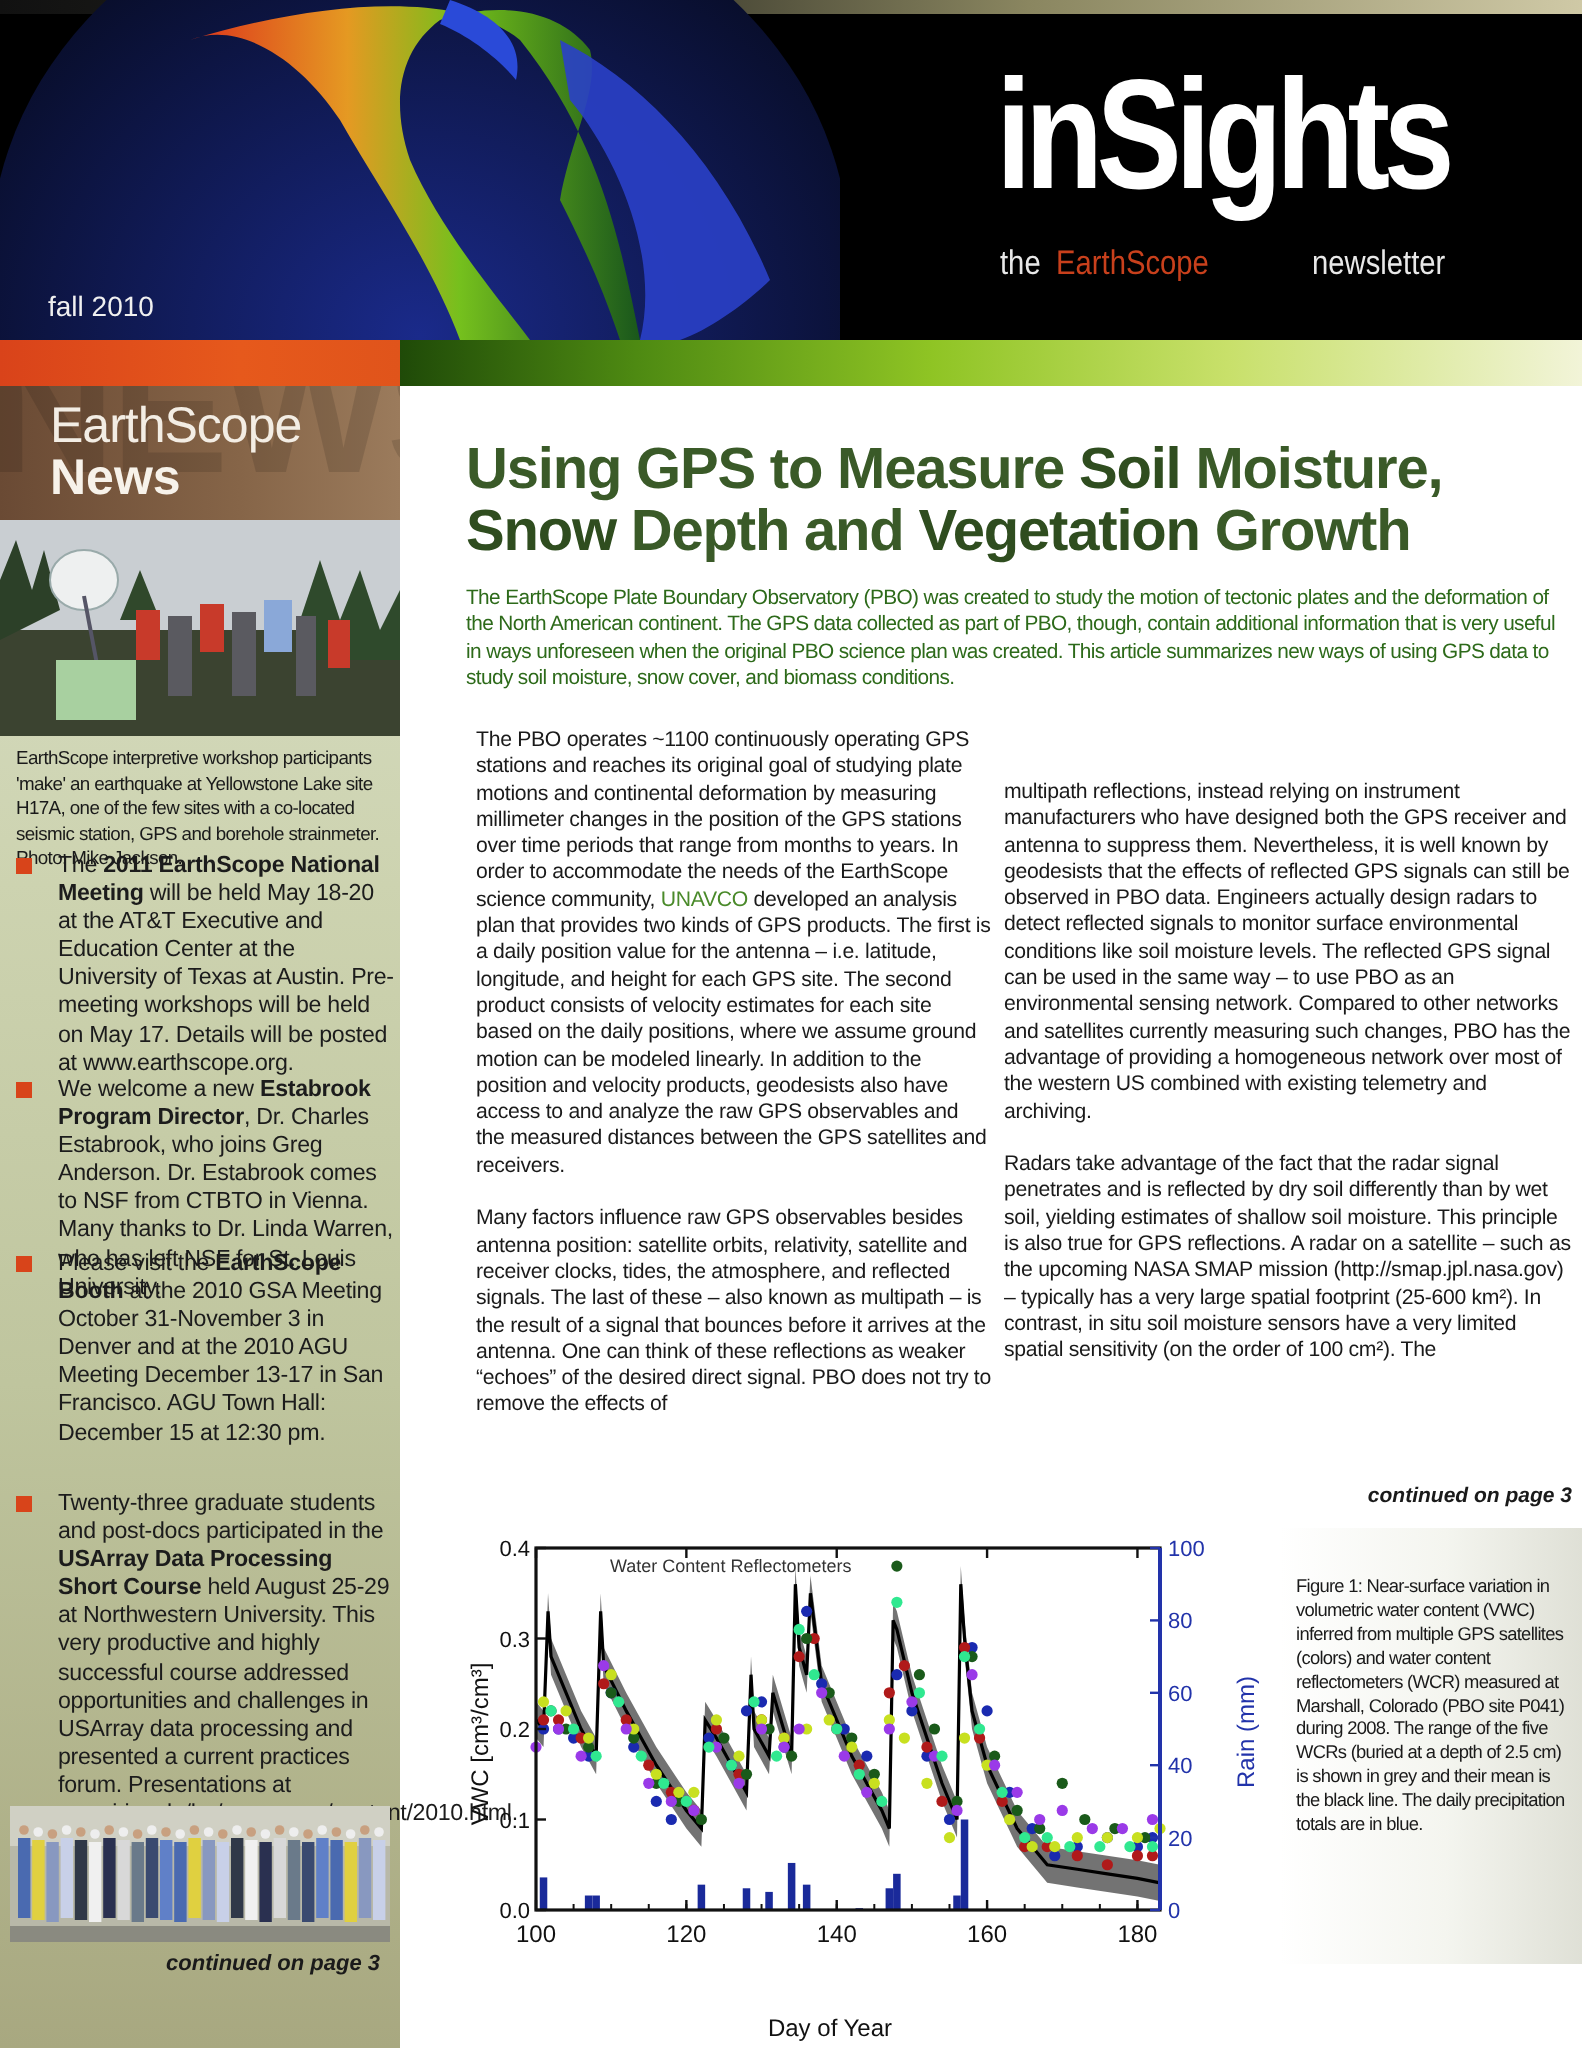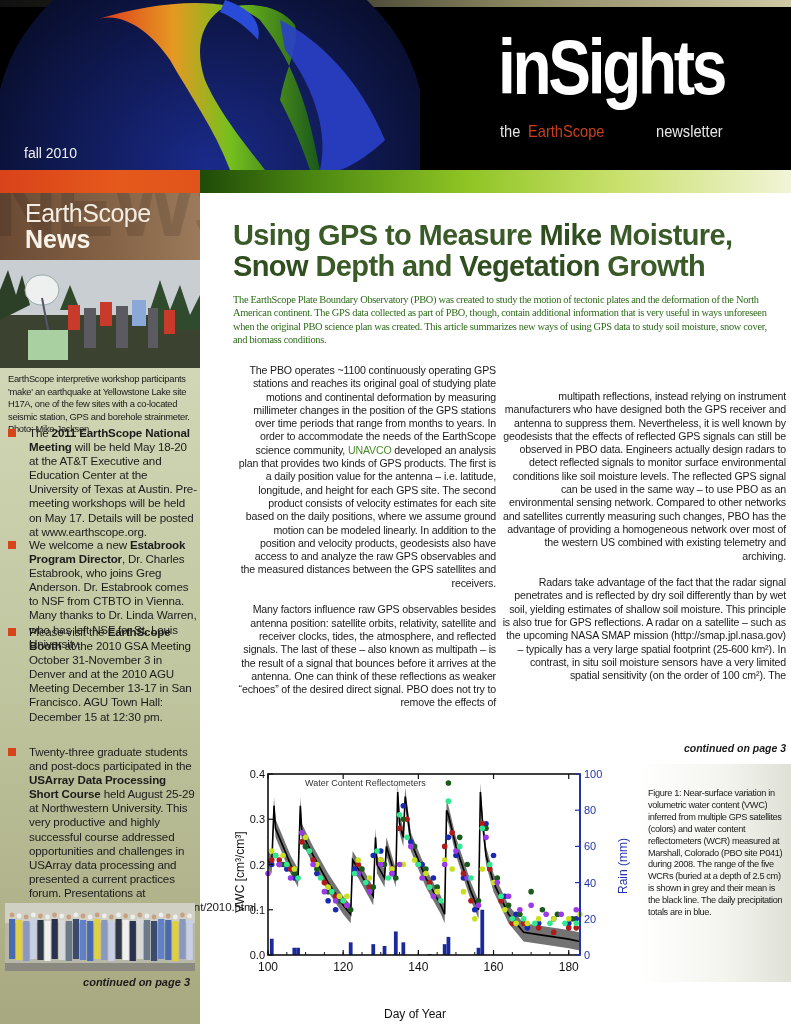--- a/index.html
+++ b/index.html
@@ -41,23 +41,23 @@
   .bullet .sq { position: absolute; left: 0; top: 3px; width: 8px; height: 8px; background: #d8441a; }
   .bullet .txt { display: block; margin-left: 21px; letter-spacing: -0.15px; }
   .bullet b { font-weight: bold; }
 
   #photo2 { position: absolute; left: 5px; top: 710px; width: 190px; height: 68px; overflow: hidden; }
   #side-cont { position: absolute; left: 0; top: 783px; width: 190px; text-align: right; font-size: 11px; font-weight: bold; font-style: italic; color: #1a1a1a; }
 
   
   #title { position: absolute; left: 233px; top: 220px; width: 550px; font-size: 29px; line-height: 31px; color: #3a5a28; letter-spacing: -0.6px; }
   #title b { font-weight: bold; color: #2f4d1f; }
-  #lede { position: absolute; left: 233px; top: 293px; width: 545px; font-size: 10.4px; line-height: 13.3px; color: #2d6a1a; letter-spacing: -0.3px; font-family: Liberation Serif, serif; }
-
-  .col { position: absolute; top: 364px; font-size: 10.6px; line-height: 13.3px; color: #1a1a1a; letter-spacing: -0.15px; text-align: right; }
+  #lede { position: absolute; left: 233px; top: 293px; width: 545px; font-size: 10.4px; line-height: 13.3px; color: #2d6a1a; letter-spacing: -0.3px; }
+
+  .col { position: absolute; top: 364px; font-size: 10.6px; line-height: 13.3px; color: #1a1a1a; letter-spacing: -0.15px; }
   #col1 { left: 238px; width: 258px; }
   #col2 { left: 502px; width: 284px; margin-top: 26px; }
   .col p { margin-bottom: 13.3px; }
   .unavco { color: #4a8a2a; }
   #main-cont { position: absolute; left: 600px; top: 742px; width: 186px; text-align: right; font-size: 10.5px; font-weight: bold; font-style: italic; color: #1a1a1a; }
 
   
   #chart { position: absolute; left: 225px; top: 762px; width: 415px; height: 262px; }
 
   
@@ -206,21 +206,21 @@
         <circle cx="177.39999999999998" cy="12" r="2.4" fill="#c8a080"></circle>
         <rect x="174.39999999999998" y="16" width="6.2" height="40" fill="#8898c0"></rect>
         <circle cx="184.5" cy="13" r="2.4" fill="#eeeeee"></circle>
         <rect x="181.5" y="17" width="6.2" height="40" fill="#c8d0e8"></rect>
       </g>
   </svg>
 
   <div id="side-cont">continued on page 3</div>
 </aside>
 
-<h1 id="title"><span>Using GPS to Measure </span><b>Mike</b><span> Moisture, </span><b>Snow</b><span> Depth and </span><b>Vegetation</b><span> Growth</span></h1>
+<h1 id="title"><span>Using GPS to Measure </span><b>Soil</b><span> Moisture, </span><b>Snow</b><span> Depth and </span><b>Vegetation</b><span> Growth</span></h1>
 <div id="lede">The EarthScope Plate Boundary Observatory (PBO) was created to study the motion of tectonic plates and the deformation of the North American continent. The GPS data collected as part of PBO, though, contain additional information that is very useful in ways unforeseen when the original PBO science plan was created. This article summarizes new ways of using GPS data to study soil moisture, snow cover, and biomass conditions.</div>
 
 <div id="col1" class="col">
   <p><span>The PBO operates ~1100 continuously operating GPS stations and reaches its original goal of studying plate motions and continental deformation by measuring millimeter changes in the position of the GPS stations over time periods that range from months to years. In order to accommodate the needs of the EarthScope science community, </span><span class="unavco">UNAVCO</span><span> developed an analysis plan that provides two kinds of GPS products. The first is a daily position value for the antenna – i.e. latitude, longitude, and height for each GPS site. The second product consists of velocity estimates for each site based on the daily positions, where we assume ground motion can be modeled linearly. In addition to the position and velocity products, geodesists also have access to and analyze the raw GPS observables and the measured distances between the GPS satellites and receivers.</span></p>
   <p>Many factors influence raw GPS observables besides antenna position: satellite orbits, relativity, satellite and receiver clocks, tides, the atmosphere, and reflected signals. The last of these – also known as multipath – is the result of a signal that bounces before it arrives at the antenna. One can think of these reflections as weaker “echoes” of the desired direct signal. PBO does not try to remove the effects of</p>
 </div>
 <div id="col2" class="col">
   <p>multipath reflections, instead relying on instrument manufacturers who have designed both the GPS receiver and antenna to suppress them. Nevertheless, it is well known by geodesists that the effects of reflected GPS signals can still be observed in PBO data. Engineers actually design radars to detect reflected signals to monitor surface environmental conditions like soil moisture levels. The reflected GPS signal can be used in the same way – to use PBO as an environmental sensing network. Compared to other networks and satellites currently measuring such changes, PBO has the advantage of providing a homogeneous network over most of the western US combined with existing telemetry and archiving.</p>
   <p>Radars take advantage of the fact that the radar signal penetrates and is reflected by dry soil differently than by wet soil, yielding estimates of shallow soil moisture. This principle is also true for GPS reflections. A radar on a satellite – such as the upcoming NASA SMAP mission (http://smap.jpl.nasa.gov) – typically has a very large spatial footprint (25-600 km²). In contrast, in situ soil moisture sensors have a very limited spatial sensitivity (on the order of 100 cm²). The</p>
 </div>

